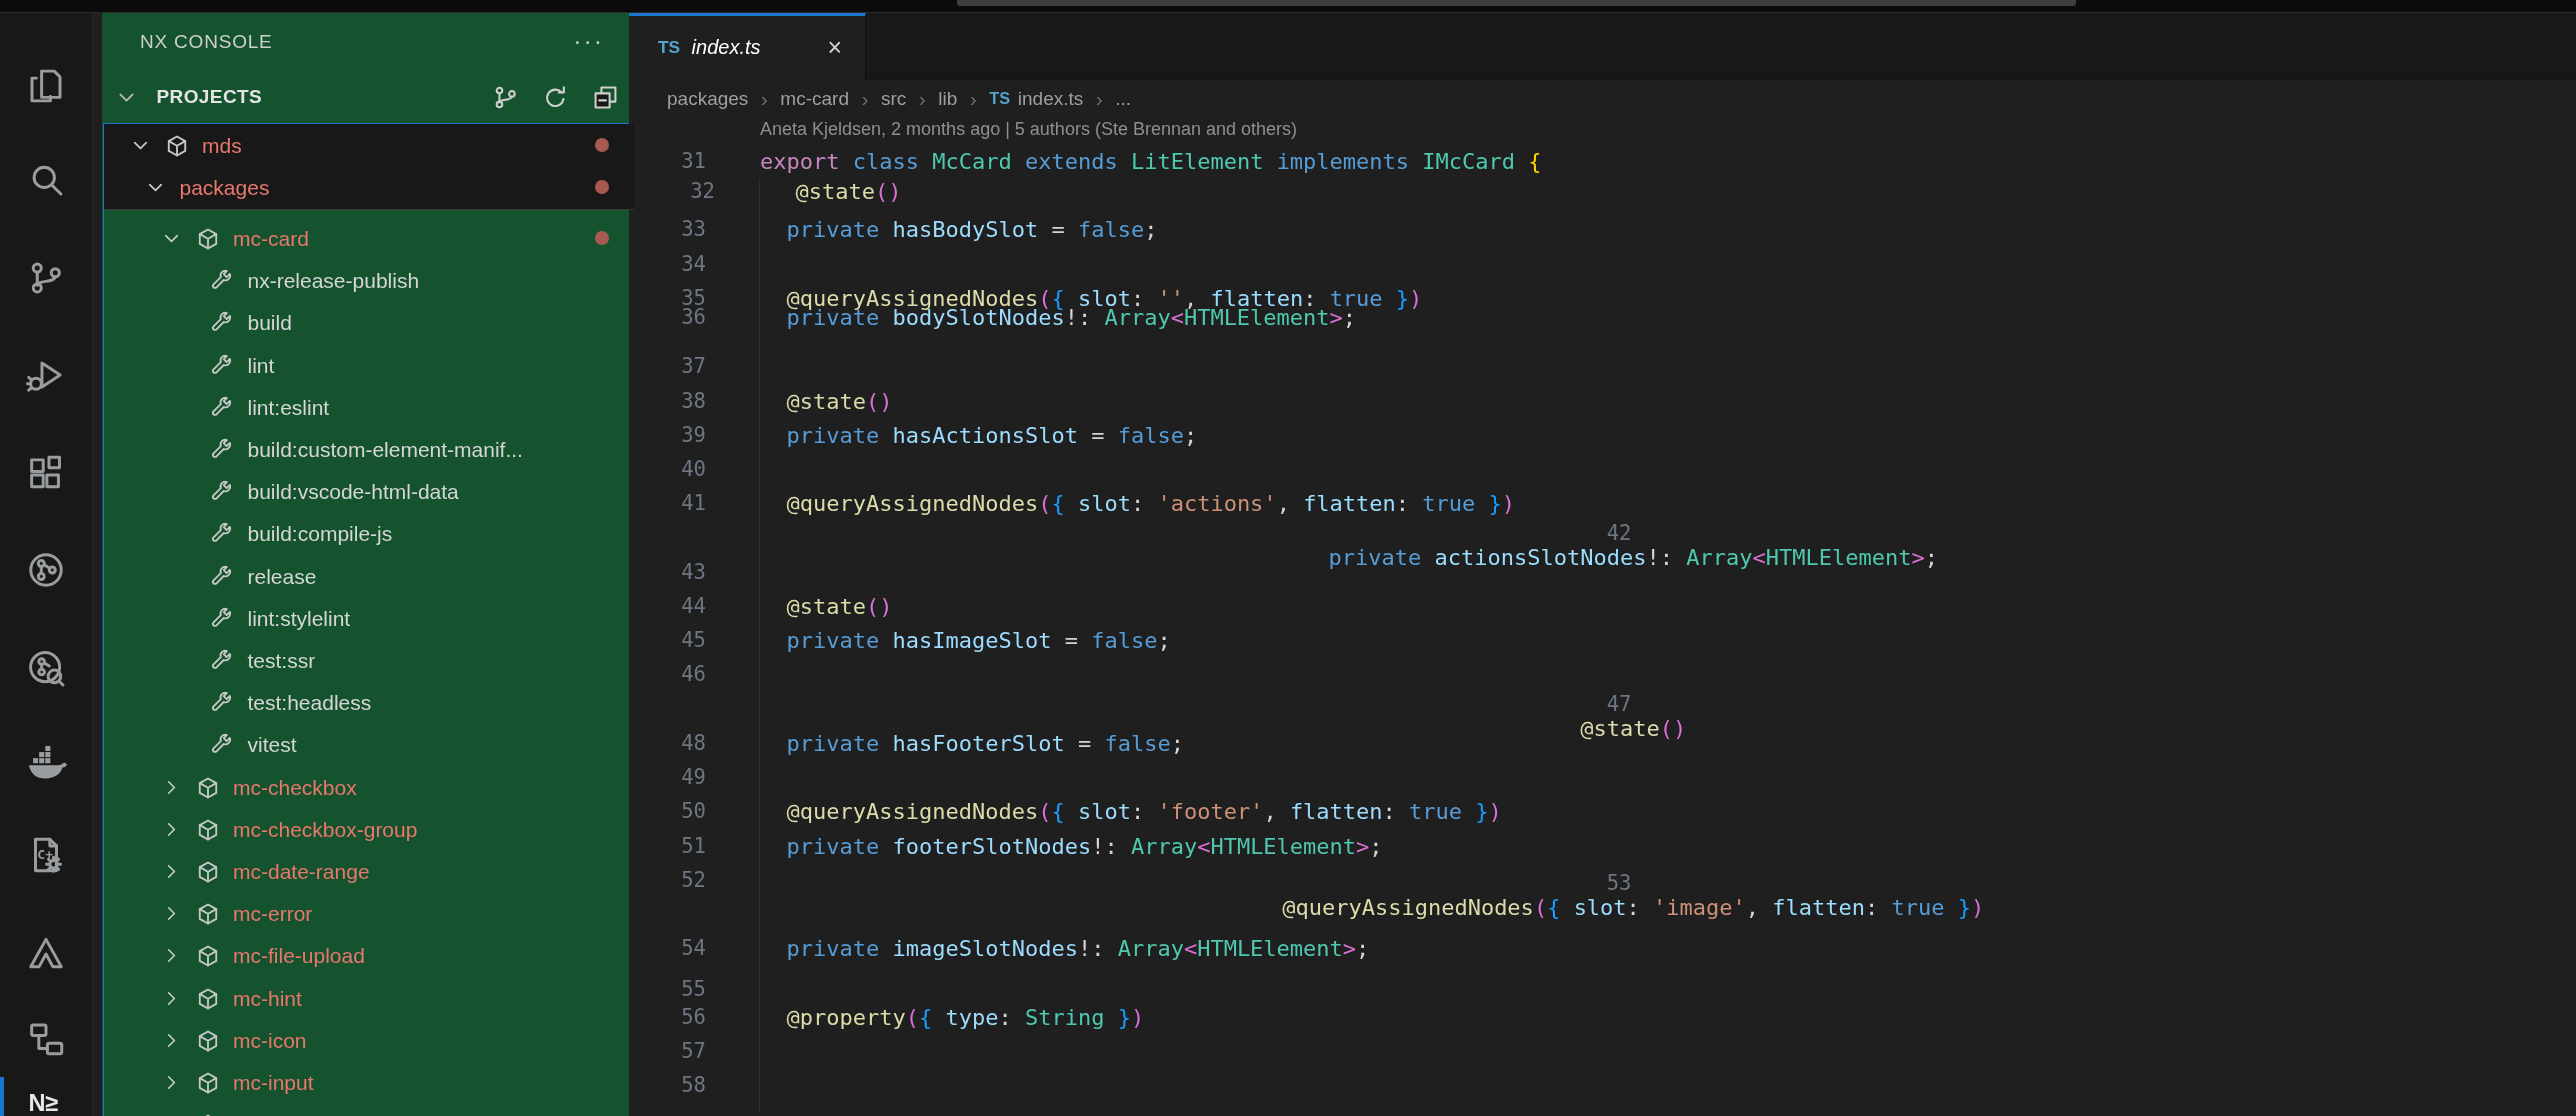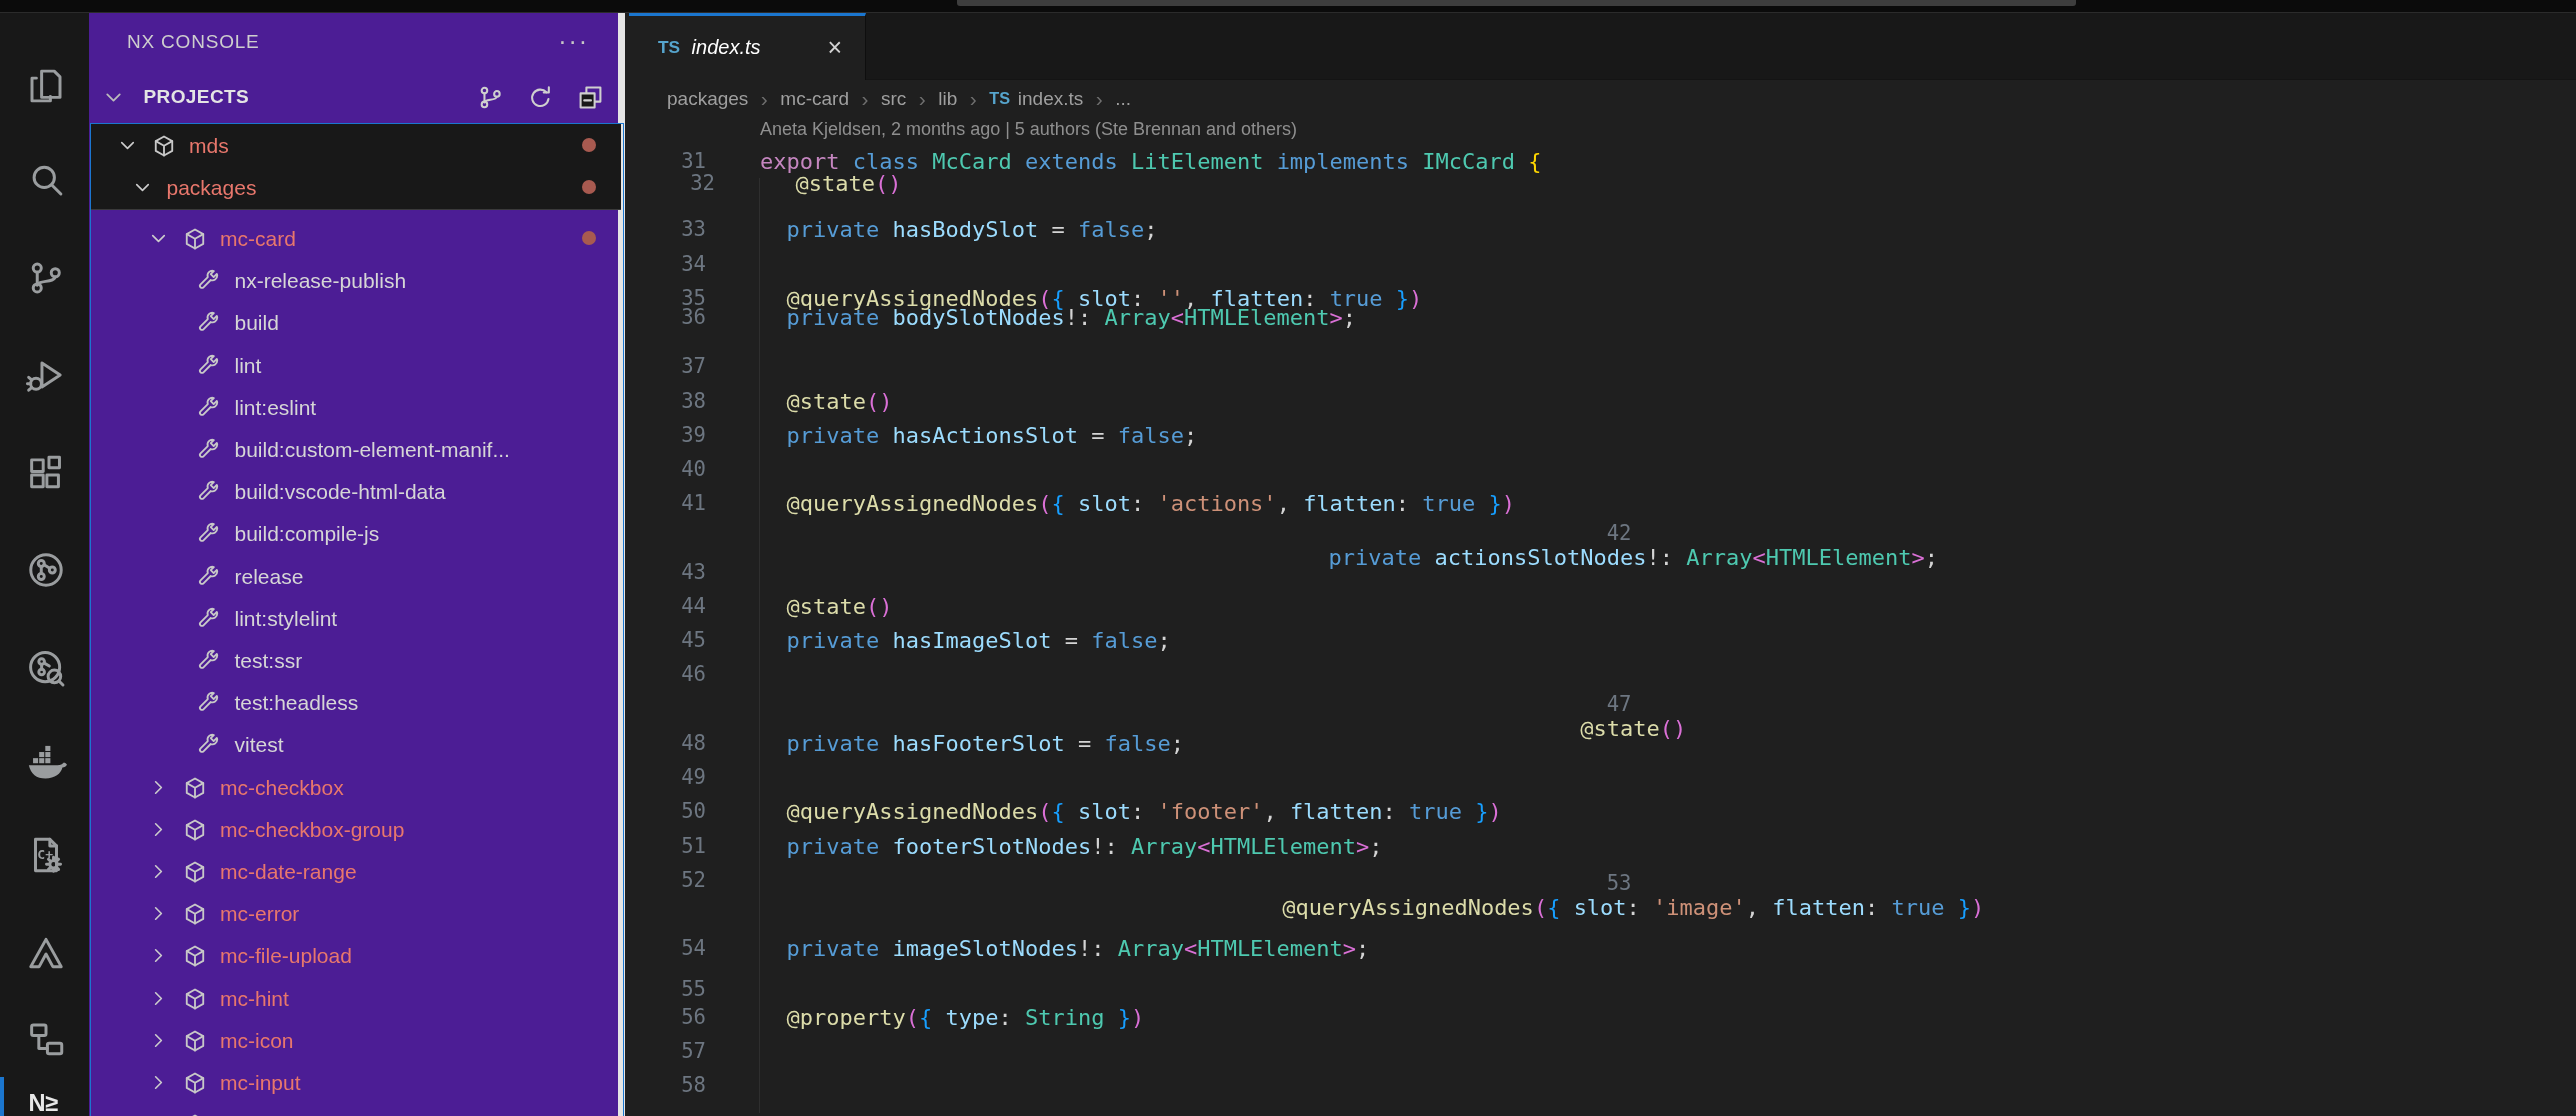--- a/index.html
+++ b/index.html
@@ -16,22 +16,22 @@
     background:#3e3e3e; border-radius:0 0 2.9px 2.9px; }
   
   #activitybar { position:absolute; left:0; top:12.5px; width:93px; height:1104px;
     background:#181818; border-right:1px solid #242424; }
   .ab-item { position:absolute; left:0; width:92px; height:77px;
     display:flex; align-items:center; justify-content:center; color:#9a9d9f; cursor:pointer; }
   .ab-item svg { width:42px; height:42px; }
   .ab-item.active { color:#e8e8e8; }
   .ab-item .active-bar { position:absolute; left:0; top:13.4px; width:3.8px; height:50px; background:var(--accent); }
   
-  #sidebar { position:absolute; left:89px; top:12.5px; width:536px; height:1104px;
-    background:#4c1d95; border-right:7px solid #e5e5e5; }
+  #sidebar { position:absolute; left:102px; top:12.5px; width:536px; height:1104px;
+    background:#14532d; border-right:5px solid #e5e5e5; }
   #sb-header { position:absolute; left:0; top:0; width:100%; height:59px;
     display:flex; align-items:center; padding:0 29px 0 38px; }
   #sb-title { font-size:19px; color:#cecece; letter-spacing:0.8px; }
   #sb-more { margin-left:auto; color:#c7c7c7; font-size:25px; letter-spacing:1.9px; cursor:pointer; line-height:9.6px; }
   #sb-section { position:absolute; left:0; top:59px; width:100%; height:51px;
     display:flex; align-items:center; padding:0 13.4px 0 11.5px; color:#cccccc; }
   #sb-section .twisty { width:25px; height:25px; color:#bbbbbb; flex:0 0 auto; }
   #sb-section .twisty svg, .row-chevron svg { width:100%; height:100%; }
   #sb-section-label { font-size:19px; font-weight:bold; color:#e4e4e4; letter-spacing:0.4px; margin-left:18px; }
   #sb-actions { margin-left:auto; display:flex; gap:21px; }
@@ -438,21 +438,21 @@
         <span class="bc-item"><span>...</span></span>
       </div>
     <div id="code">
       <div id="blame">Aneta Kjeldsen, 2 months ago | 5 authors (Ste Brennan and others)</div>
       <div id="indent-guide"></div>
       <div id="code-lines">
           <div class="cl" style="top: 26px;">
             <span class="cl-num">31</span>
             <span class="cl-text"><span class="tk-k2">export</span><span class="tk-d"> </span><span class="tk-k">class</span><span class="tk-d"> </span><span class="tk-t">McCard</span><span class="tk-d"> </span><span class="tk-k">extends</span><span class="tk-d"> </span><span class="tk-t">LitElement</span><span class="tk-d"> </span><span class="tk-k">implements</span><span class="tk-d"> </span><span class="tk-t">IMcCard</span><span class="tk-d"> </span><span class="tk-b1">{</span></span>
           </div>
-          <div class="cl" style="top: 48px; padding-left: 9px;">
+          <div class="cl" style="top: 56px; padding-left: 9px;">
             <span class="cl-num">32</span>
             <span class="cl-text"><span class="tk-d">  </span><span class="tk-y">@state</span><span class="tk-b2">()</span></span>
           </div>
           <div class="cl" style="top: 94px;">
             <span class="cl-num">33</span>
             <span class="cl-text"><span class="tk-d">  </span><span class="tk-k">private</span><span class="tk-d"> </span><span class="tk-v">hasBodySlot</span><span class="tk-d"> = </span><span class="tk-k">false</span><span class="tk-d">;</span></span>
           </div>
           <div class="cl" style="top: 129px;">
             <span class="cl-num">34</span>
             <span class="cl-text"></span>

